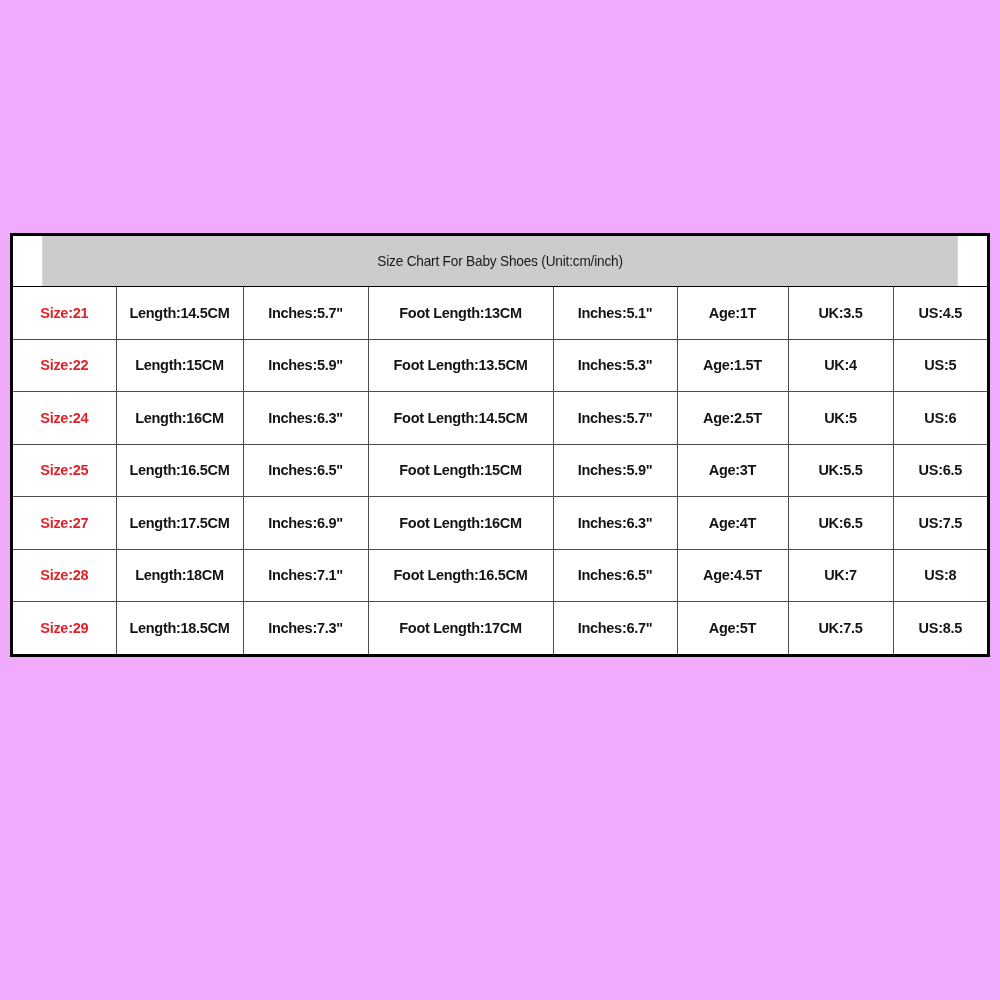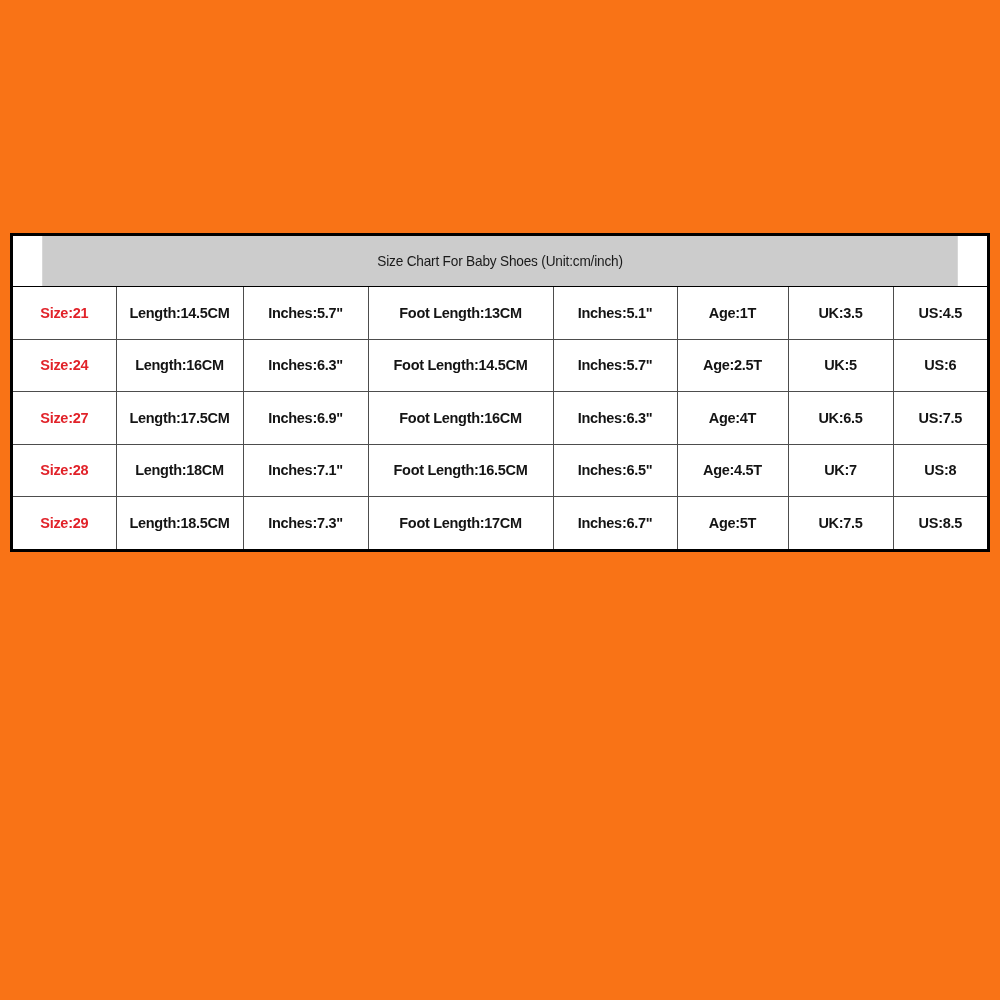--- a/index.html
+++ b/index.html
@@ -9,21 +9,21 @@
     height: 1000px;
     background: #ffffff;
     font-family: "Liberation Sans", sans-serif;
     overflow: hidden;
   }
 
   #page {
     position: relative;
     width: 1000px;
     height: 1000px;
-    background: #f97316;
+    background: #f0abfc;
   }
 
   #size-chart {
     position: absolute;
     left: 10px;
     top: 233px;
     width: 980px;
     box-sizing: border-box;
     border: 3px solid #000000;
     background: #ffffff;
@@ -104,28 +104,48 @@
             <td class="size-cell">Size:21</td>
             <td>Length:14.5CM</td>
             <td>Inches:5.7"</td>
             <td>Foot Length:13CM</td>
             <td>Inches:5.1"</td>
             <td>Age:1T</td>
             <td>UK:3.5</td>
             <td>US:4.5</td>
           </tr>
           <tr>
+            <td class="size-cell">Size:22</td>
+            <td>Length:15CM</td>
+            <td>Inches:5.9"</td>
+            <td>Foot Length:13.5CM</td>
+            <td>Inches:5.3"</td>
+            <td>Age:1.5T</td>
+            <td>UK:4</td>
+            <td>US:5</td>
+          </tr>
+          <tr>
             <td class="size-cell">Size:24</td>
             <td>Length:16CM</td>
             <td>Inches:6.3"</td>
             <td>Foot Length:14.5CM</td>
             <td>Inches:5.7"</td>
             <td>Age:2.5T</td>
             <td>UK:5</td>
             <td>US:6</td>
+          </tr>
+          <tr>
+            <td class="size-cell">Size:25</td>
+            <td>Length:16.5CM</td>
+            <td>Inches:6.5"</td>
+            <td>Foot Length:15CM</td>
+            <td>Inches:5.9"</td>
+            <td>Age:3T</td>
+            <td>UK:5.5</td>
+            <td>US:6.5</td>
           </tr>
           <tr>
             <td class="size-cell">Size:27</td>
             <td>Length:17.5CM</td>
             <td>Inches:6.9"</td>
             <td>Foot Length:16CM</td>
             <td>Inches:6.3"</td>
             <td>Age:4T</td>
             <td>UK:6.5</td>
             <td>US:7.5</td>

